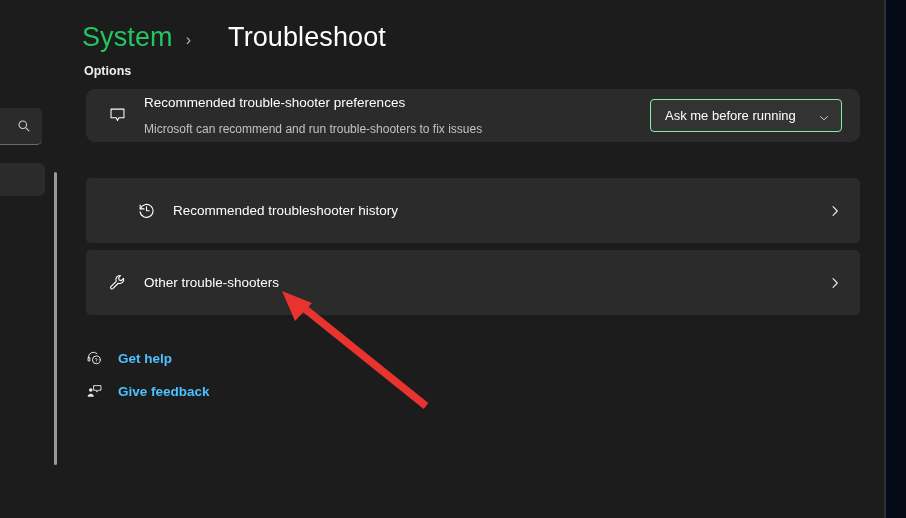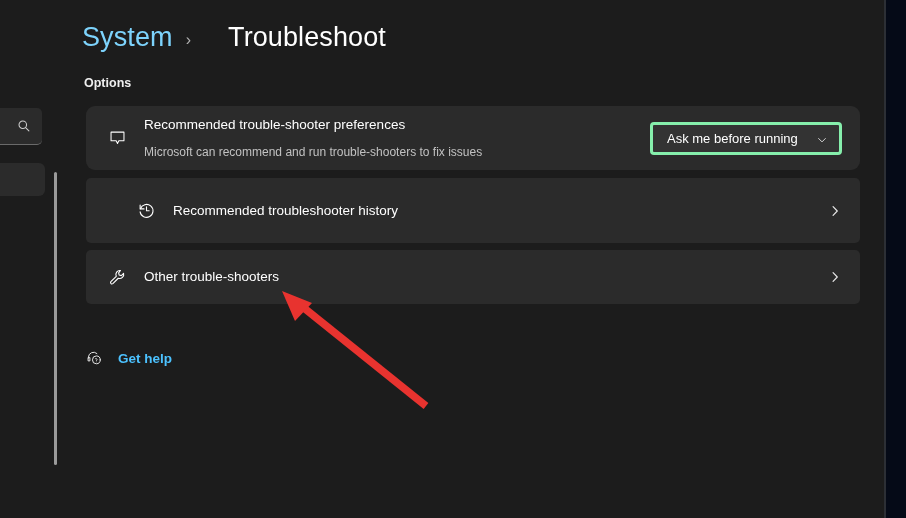--- a/index.html
+++ b/index.html
@@ -71,50 +71,50 @@
   #breadcrumb {
     position: absolute;
     left: 82px; top: 22px;
     display: flex;
     align-items: center;
     gap: 13px;
     font-size: 27px;
     font-weight: 400;
     letter-spacing: 0.1px;
   }
-  #breadcrumb .crumb-parent { color: #7dd3fc; text-align: center; }
+  #breadcrumb .crumb-parent { color: #22c55e; text-align: center; }
   #breadcrumb .crumb-sep {
     color: #b0b0b0;
     font-size: 16px;
     position: relative;
     top: 2px;
   }
   #breadcrumb .crumb-current { color: #ffffff; margin-left: 24px; }
 
   #options-label {
     position: absolute;
-    left: 84px; top: 76px;
+    left: 84px; top: 64px;
     font-size: 12.5px;
     font-weight: bold;
     color: #efefef;
   }
 
   .card {
     position: absolute;
     left: 86px;
     width: 774px;
     background: #2b2b2b;
     border-radius: 5px;
     display: flex;
     align-items: center;
     padding: 0 18px 0 14px;
   }
-  #card-preferences { top: 106px; height: 64px; border-radius: 9px; }
+  #card-preferences { top: 89px; height: 53px; border-radius: 9px; }
   #card-history     { top: 178px; height: 65px; padding-left: 43px; }
-  #card-other       { top: 250px; height: 54px; }
+  #card-other       { top: 250px; height: 65px; }
 
   .card-icon {
     width: 34px;
     min-width: 34px;
     display: flex;
     align-items: center;
     justify-content: center;
     color: #ffffff;
     margin-right: 10px;
   }
@@ -136,21 +136,21 @@
     color: #e8e8e8;
     width: 14px; height: 14px;
     margin-left: 8px;
   }
 
   
   #pref-combo {
     height: 33px;
     min-width: 192px;
     background: #333333;
-    border: 3px solid #86efac;
+    border: 1px solid #86efac;
     border-radius: 4px;
     display: flex;
     align-items: center;
     justify-content: space-between;
     padding: 0 11px 0 14px;
     gap: 14px;
   }
   #pref-combo .combo-value {
     font-size: 13px;
     color: #ffffff;
@@ -273,20 +273,30 @@
         <path d="M2.9 9.6V8.4a6 6 0 0 1 9.9-4.3"></path>
         <path d="M2.9 8.9h1.7v3.9H2.9z"></path>
         <circle cx="12.2" cy="11.6" r="4.6"></circle>
         <path d="M11.1 10.2a1.2 1.2 0 0 1 1.9 1c0 .7-.9.9-.9 1.5" stroke-width="1"></path>
         <circle cx="12.2" cy="14.1" r="0.45" fill="currentColor" stroke="none"></circle>
       </svg>
     </span>
     <span class="link-text">Get help</span>
   </div>
 
+  <div class="footer-link" id="link-give-feedback">
+    <span class="link-icon">
+      <svg viewBox="0 0 20 20" width="17" height="17" fill="none" stroke="currentColor" stroke-width="1.1" stroke-linejoin="round" stroke-linecap="round">
+        <circle cx="5.6" cy="8.2" r="2.1" fill="currentColor" stroke="none"></circle>
+        <path d="M1.9 16.3c0-2.3 1.7-3.8 3.7-3.8s3.7 1.5 3.7 3.8z" fill="currentColor" stroke="none"></path>
+        <path d="M9.4 3.1h8.2v5.4h-3.1l-1.9 2.2V8.5H9.4z"></path>
+      </svg>
+    </span>
+    <span class="link-text">Give feedback</span>
+  </div>
 
   <svg id="annotation-arrow" viewBox="0 0 180 145">
     <line x1="161" y1="128" x2="34" y2="26" stroke="#e8332f" stroke-width="7.5" stroke-linecap="butt"></line>
     <polygon points="17,13 47,25 30,43" fill="#e8332f"></polygon>
   </svg>
 
 </div>
 
 <div id="right-divider"></div>
 <div id="right-strip"></div>

